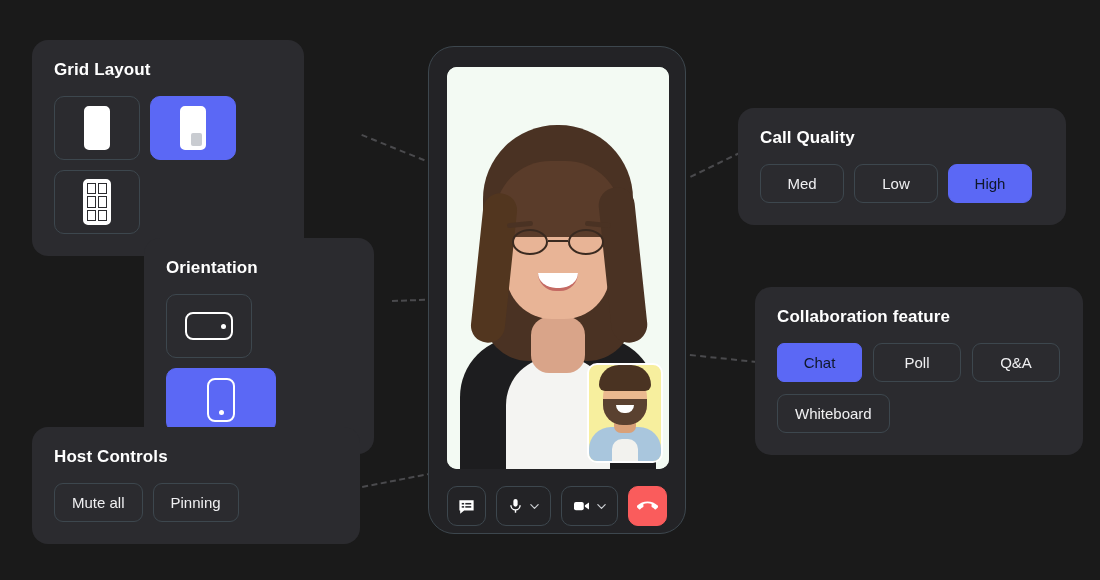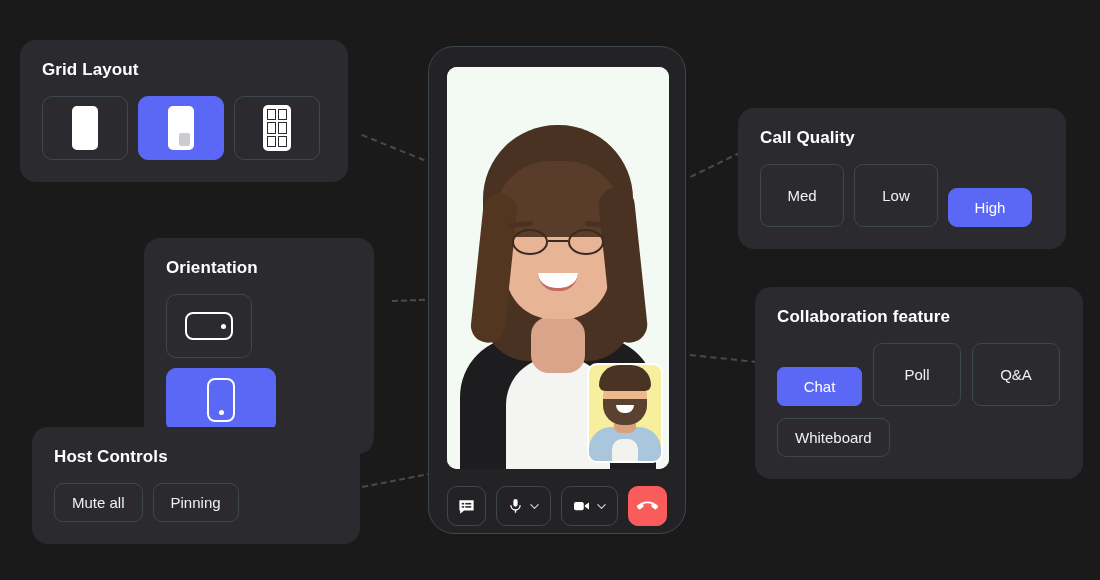--- a/index.html
+++ b/index.html
@@ -39,22 +39,21 @@
     font-size: 15px;
     font-family: "Liberation Sans", sans-serif;
     padding: 11px 17px;
     line-height: 1;
     white-space: nowrap;
     cursor: pointer;
   }
   .btn.active {
     background: #5b68f5;
     border-color: #5b68f5;
-    color: #ffffff;
-    margin-top: 24px;
+    color: #0f172a;
   }
 
   
   .tile {
     width: 86px; height: 64px;
     border: 1px solid #3d474e;
     border-radius: 10px;
     display: flex; align-items: center; justify-content: center;
     background: transparent;
     cursor: pointer;
@@ -157,21 +156,21 @@
 <body>
 
 <div id="stage">
 
   <div class="connector" style="left:362px; top:134px; width:78px; transform:rotate(22deg);"></div>
   <div class="connector" style="left:392px; top:300px; width:42px; transform:rotate(-2deg);"></div>
   <div class="connector" style="left:362px; top:486px; width:72px; transform:rotate(-11deg);"></div>
   <div class="connector" style="left:690px; top:176px; width:56px; transform:rotate(-26deg);"></div>
   <div class="connector" style="left:690px; top:354px; width:68px; transform:rotate(6deg);"></div>
 
-  <div class="panel" style="left:20px; top:40px; width:328px;">
+  <div class="panel" style="left:32px; top:40px; width:272px;">
     <div class="panel-title">Grid Layout</div>
     <div class="row">
       <div class="tile">
         <span class="g-phone"></span>
       </div>
       <div class="tile active">
         <span class="g-phone-pip"></span>
       </div>
       <div class="tile">
         <span class="g-grid">

